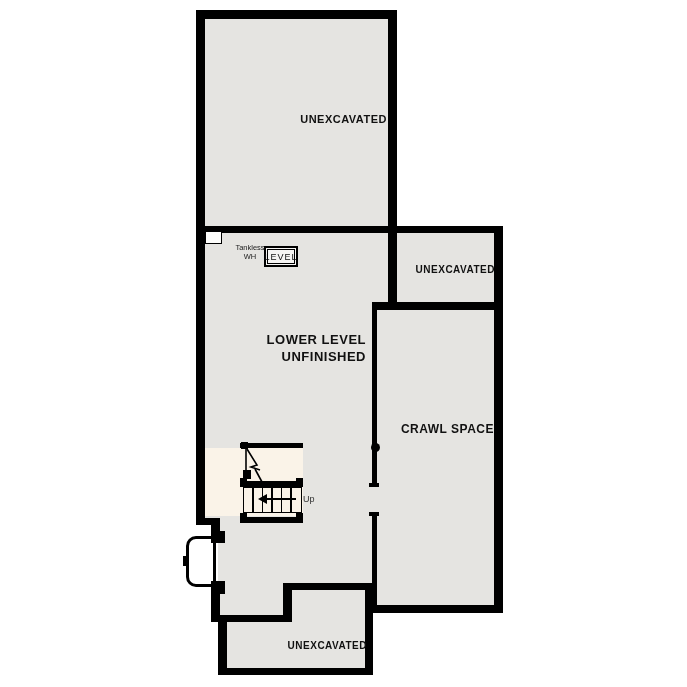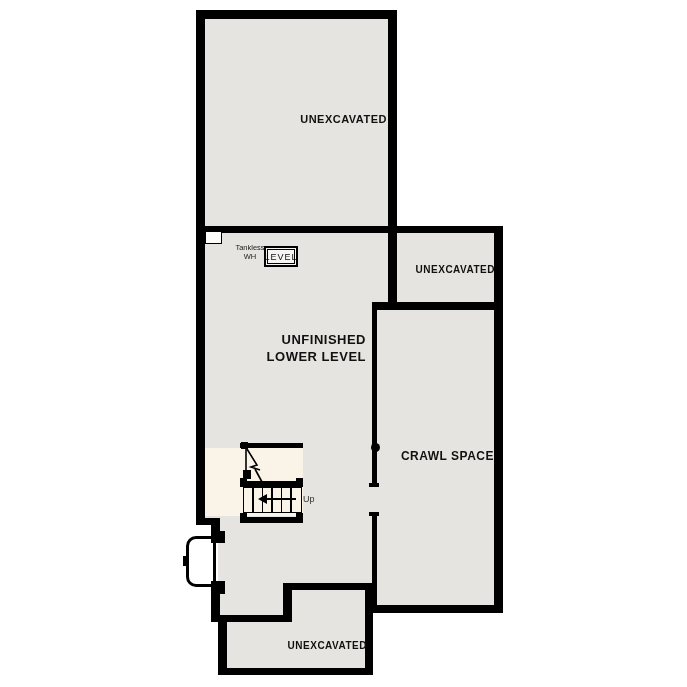--- a/index.html
+++ b/index.html
@@ -105,25 +105,25 @@
   <div class="tankless-box"></div>
   <div class="furn-outer">
     <div class="furn-inner">LEVEL</div>
   </div>
 
   <div class="roomlabel" style="left:207px;top:112px;width:180px;font-size:11px;">UNEXCAVATED</div>
 
   <div class="roomlabel" style="left:395px;top:263px;width:100px;font-size:10px;">UNEXCAVATED</div>
 
   <div class="roomlabel" style="left:206px;top:332px;width:160px;font-size:13px;">
+    <div>LOWER LEVEL</div>
     <div>UNFINISHED</div>
-    <div>LOWER LEVEL</div>
   </div>
 
-  <div class="roomlabel" style="left:374px;top:449px;width:120px;font-size:12px;">CRAWL SPACE</div>
+  <div class="roomlabel" style="left:374px;top:422px;width:120px;font-size:12px;">CRAWL SPACE</div>
 
   <div class="roomlabel" style="left:227px;top:639px;width:140px;font-size:10px;">UNEXCAVATED</div>
 
   <div class="smalllabel" style="left:196px;top:244px;width:44px;font-size:7.5px;line-height:8.5px;margin-left:32px;">
     <div>Tankless</div>
     <div>WH</div>
   </div>
 
   <div class="smalllabel" style="left:303px;top:494px;width:20px;font-size:9px;color:#333;text-align:left;">Up</div>
 

